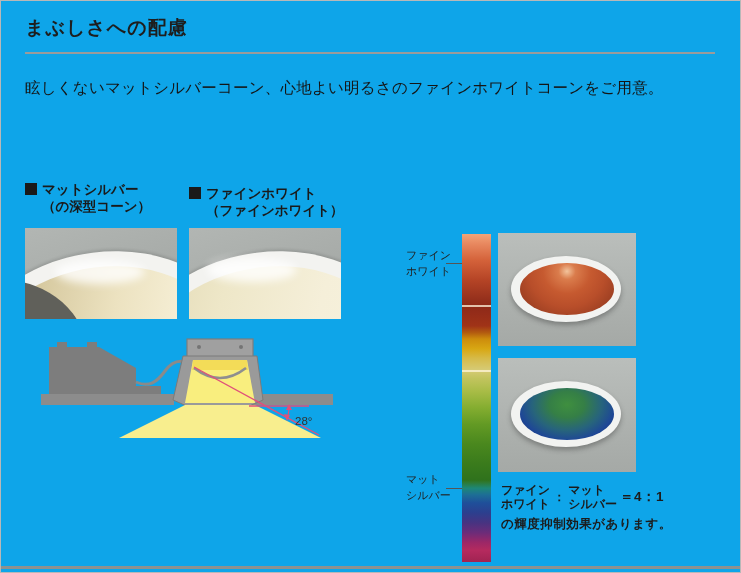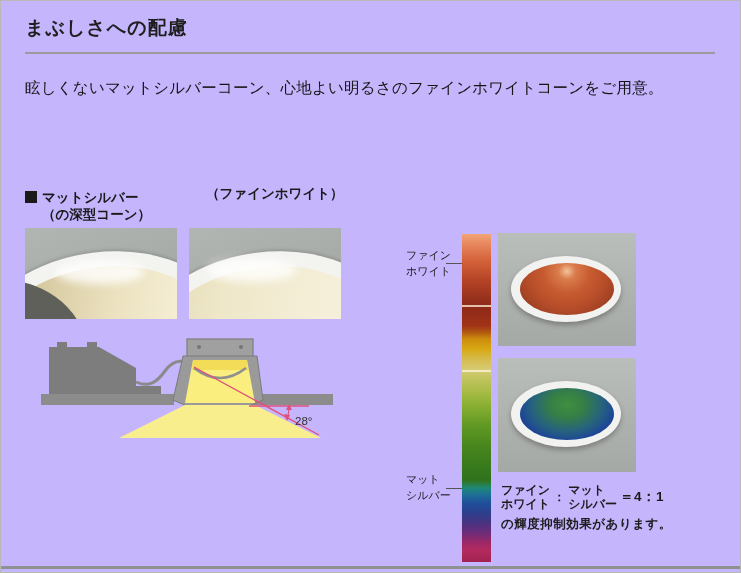--- a/index.html
+++ b/index.html
@@ -1,18 +1,18 @@
 <!DOCTYPE html>
 <html><head>
 <meta charset="utf-8">
 <style>
   html,body{margin:0;padding:0;background:#ffffff;}
   body{font-family:"Liberation Sans","DejaVu Sans",sans-serif;}
   .page{
-    position:relative;width:741px;height:573px;background:#c4b5fd;
+    position:relative;width:741px;height:573px;background:#0ea5e9;
     border:1px solid #b8b8b8;box-sizing:border-box;overflow:hidden;
   }
   .bottom-rule{position:absolute;left:0;top:565px;width:741px;height:3px;background:#8d918f;}
   
   .title{position:absolute;left:24px;top:14px;font-size:19px;font-weight:700;color:#1e1e1e;letter-spacing:1px;}
   .title-rule{position:absolute;left:24px;top:51px;width:690px;height:2px;background:#9b9b9b;}
   
   .intro{position:absolute;left:24px;top:72px;width:702px;font-size:15.5px;line-height:29px;color:#151515;font-weight:500;letter-spacing:0.2px;}
   
   .swatch-label{position:absolute;font-size:13.5px;font-weight:700;color:#1a1a1a;line-height:17px;}
@@ -59,25 +59,26 @@
 
 <div class="page">
 
   <div class="title">まぶしさへの配慮</div>
   <div class="title-rule"></div>
 
   <div class="intro">
     <div>眩しくないマットシルバーコーン、心地よい明るさのファインホワイトコーンをご用意。</div>
   </div>
 
-  <div class="swatch-label" style="left:24px;top:188px;">
+  <div class="swatch-label" style="left:24px;top:180px;">
     <div><span class="sq"></span><span>マットシルバー</span></div>
     <div class="swatch-sub">（の深型コーン）</div>
   </div>
   <div class="swatch-label" style="left:188px;top:184px;">
+    <div><span class="sq"></span><span>ファインホワイト</span></div>
     <div class="swatch-sub">（ファインホワイト）</div>
   </div>
 
   <div class="photo photo-a" style="left:24px;top:227px;">
     <div class="ring"></div>
     <div class="cone"></div>
     <div class="dark-corner"></div>
     <div class="glow"></div>
   </div>
   <div class="photo photo-b" style="left:188px;top:227px;">

